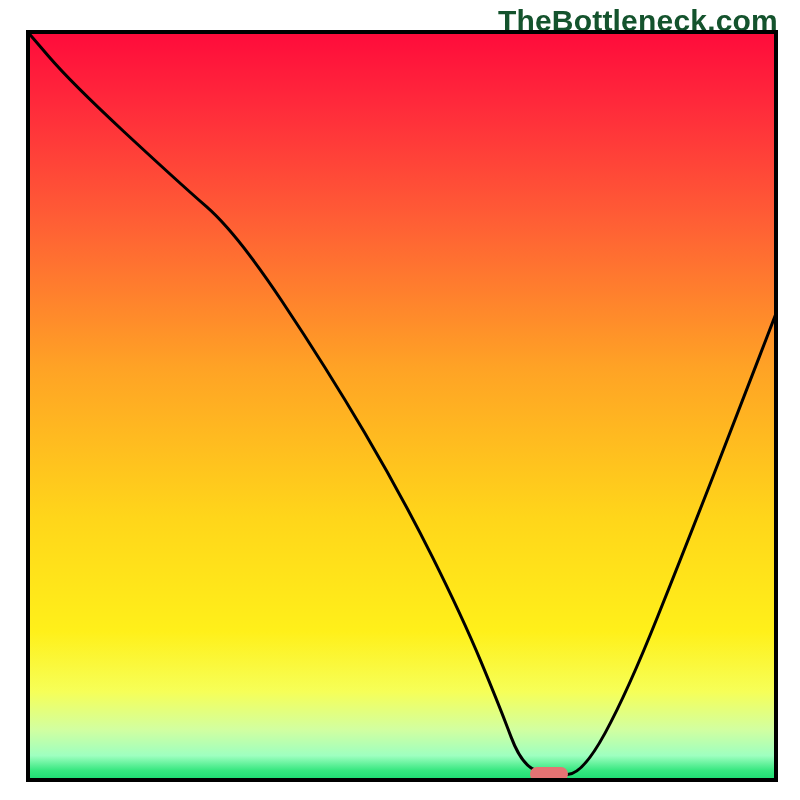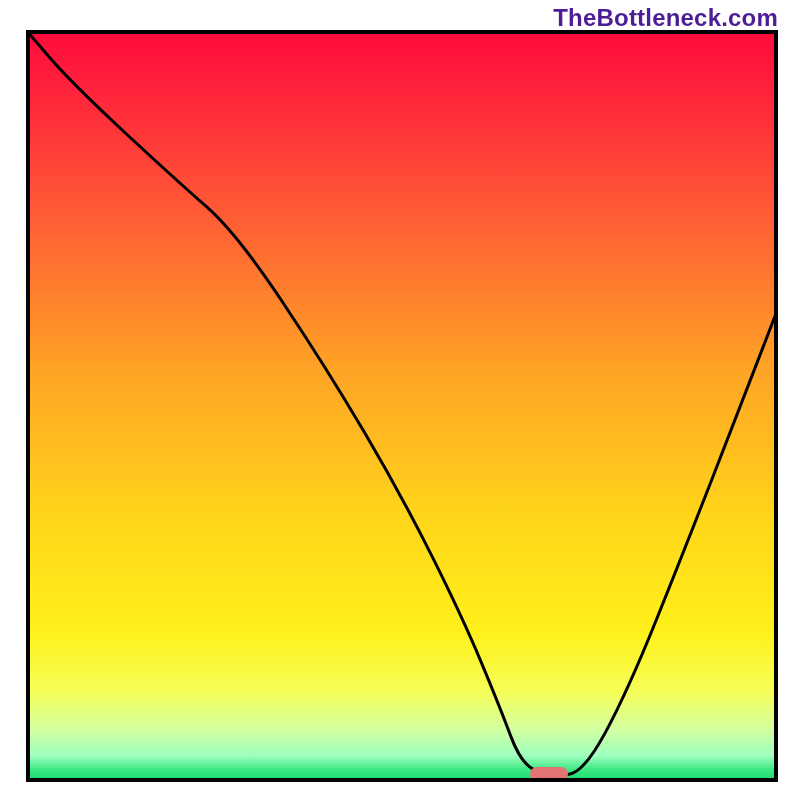--- a/index.html
+++ b/index.html
@@ -49,23 +49,23 @@
     width: 38px;
     height: 14px;
     border-radius: 7px;
     transform: translate(-50%, -50%);
     pointer-events: none;
   }
   .watermark {
     position: absolute;
     top: 4px;
     right: 22px;
-    font-size: 24px;
+    font-size: 30px;
     font-weight: 600;
-    color: #4c1d95;
+    color: #14532d;
     letter-spacing: 0.2px;
     user-select: none;
   }
 </style>
 </head>
 <body>
 
 <div class="watermark">TheBottleneck.com</div>
 
 <div class="chart-frame">

